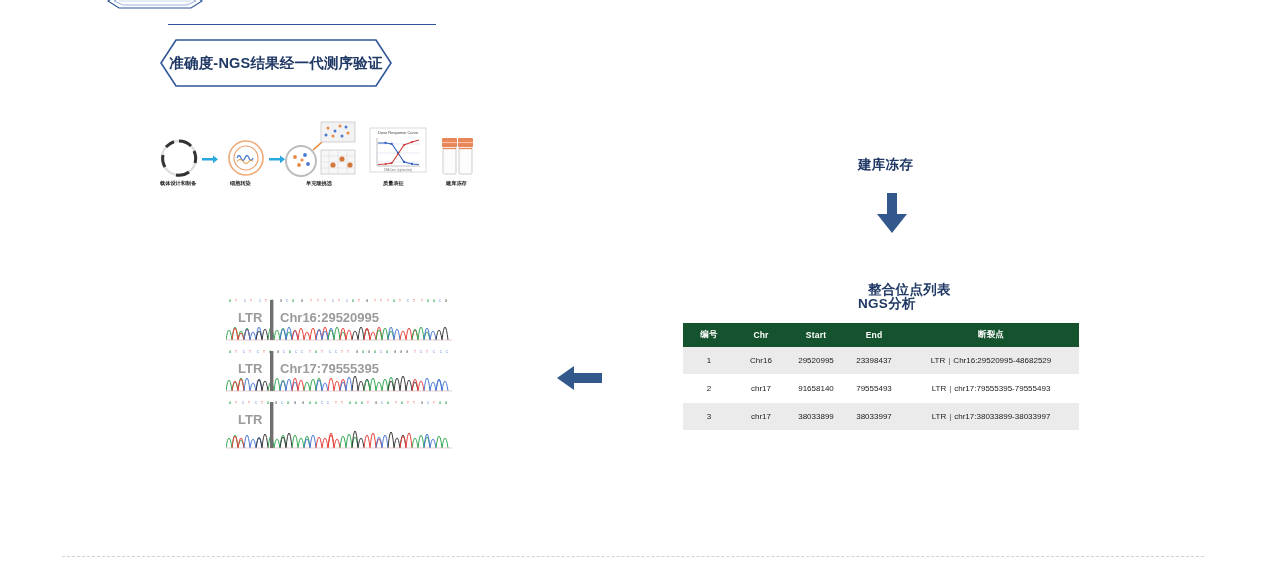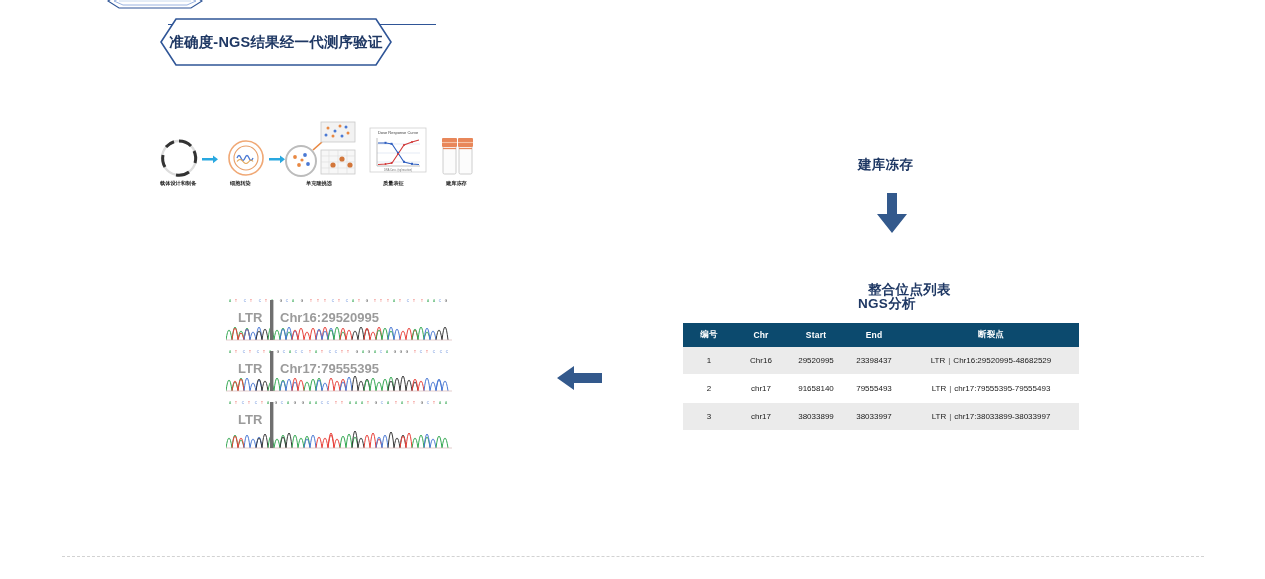--- a/index.html
+++ b/index.html
@@ -14,21 +14,21 @@
     position: relative;
     overflow: hidden;
     font-family: "Liberation Sans", "DejaVu Sans", sans-serif;
     color: #1f3864;
   }
 
   
   .banner {
     position: absolute;
     left: 160px;
-    top: 18px;
+    top: 39px;
     width: 232px;
     height: 64px;
   }
   .banner-hex {
     position: absolute;
     left: 0;
     top: 0;
     width: 232px;
     height: 48px;
   }
@@ -143,21 +143,21 @@
     top: 323px;
     width: 396px;
   }
   table.sites {
     border-collapse: collapse;
     width: 396px;
     table-layout: fixed;
     font-family: "Liberation Sans", "DejaVu Sans", sans-serif;
   }
   table.sites thead th {
-    background: #0c4a6e;
+    background: #14532d;
     color: #ffffff;
     font-size: 8.5px;
     font-weight: bold;
     height: 24px;
     padding: 0;
     text-align: center;
     letter-spacing: 0.2px;
   }
   table.sites tbody td {
     font-size: 8px;

